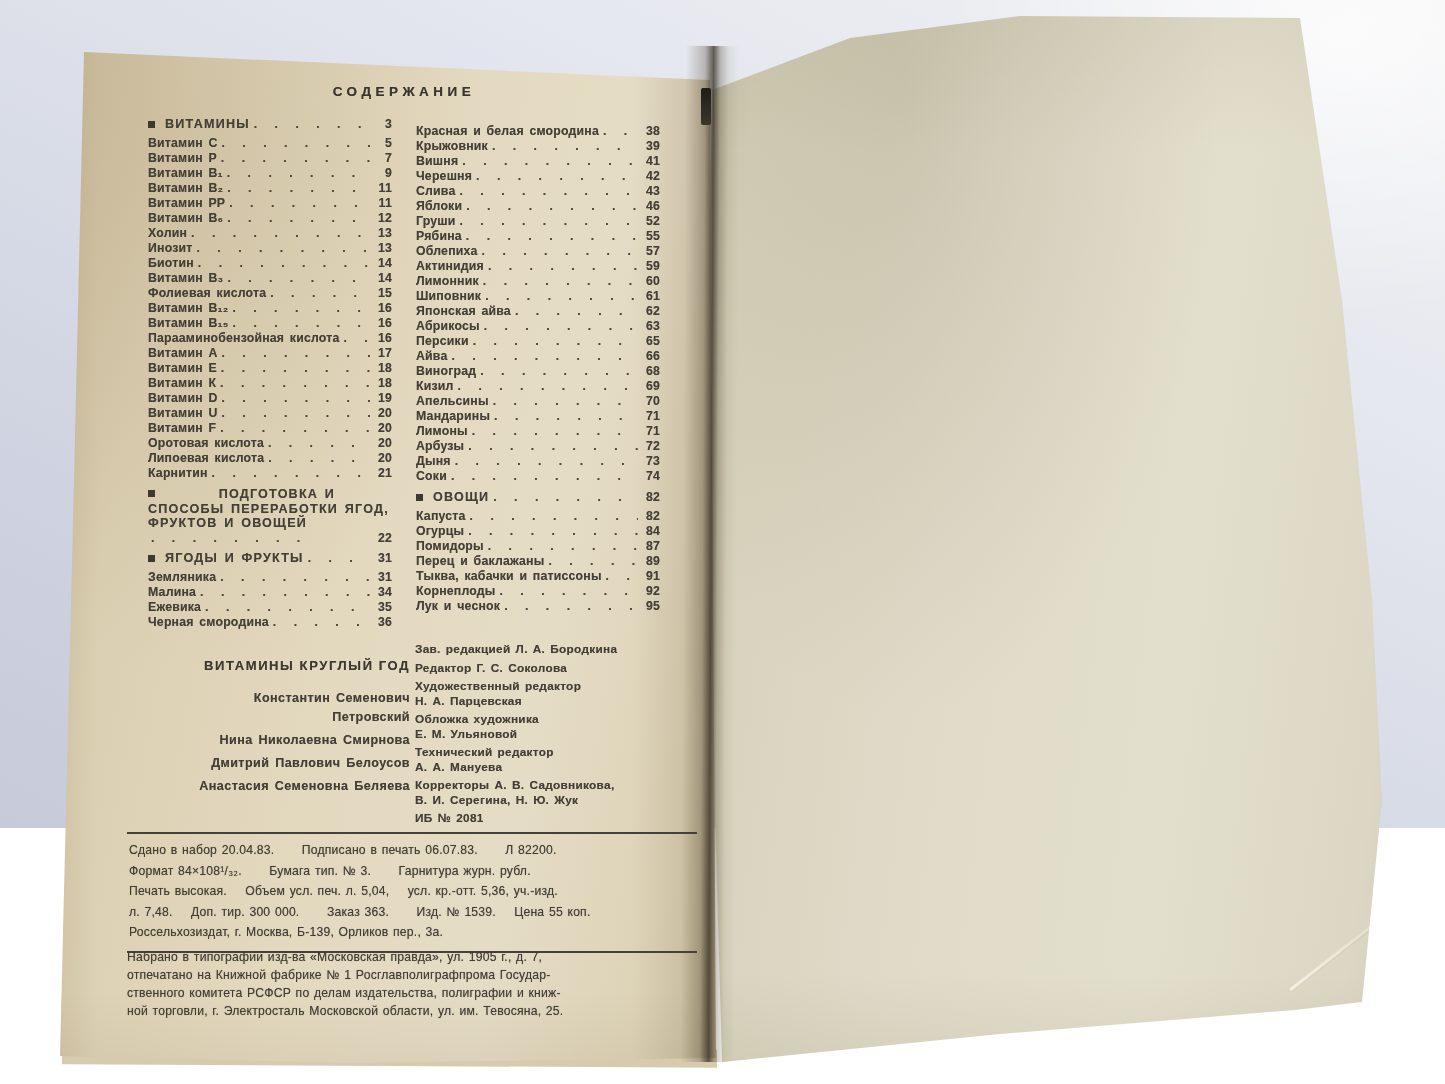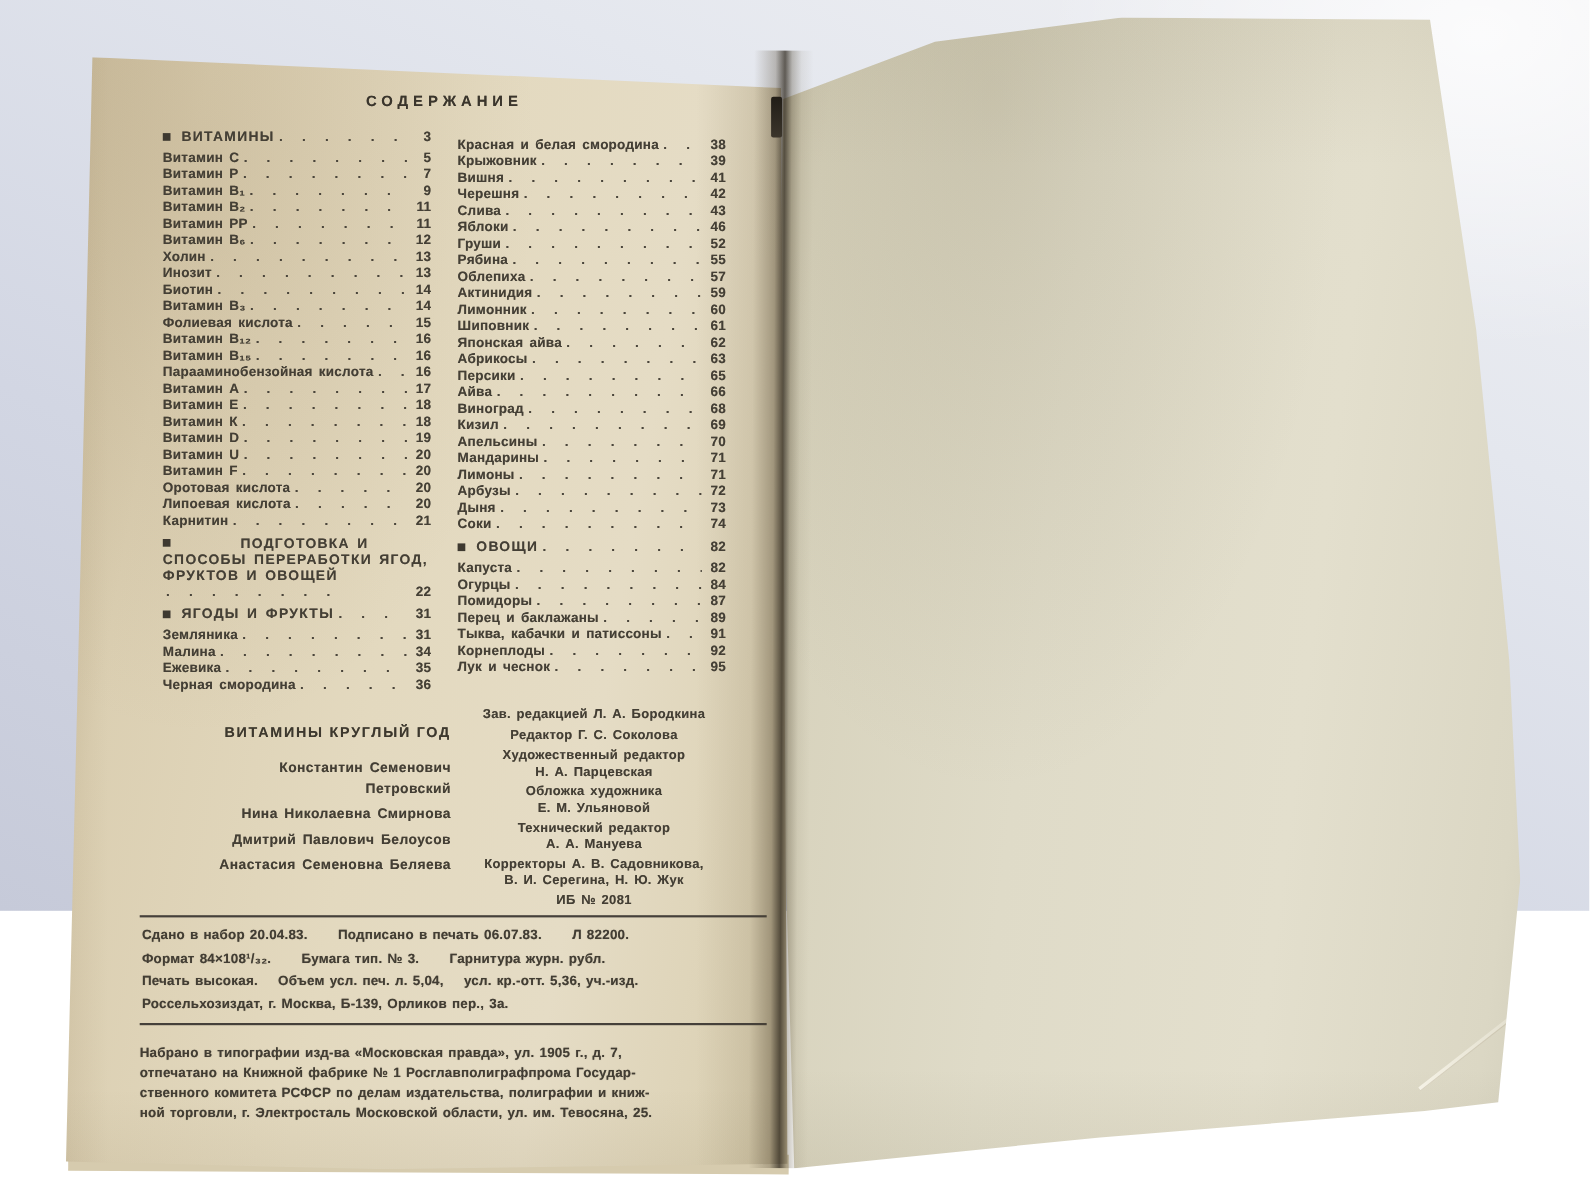--- a/index.html
+++ b/index.html
@@ -111,31 +111,31 @@
   .authors-block { width:262px; text-align:right; margin-top:16px; }
   .book-title {
     font-size:13px; font-weight:bold; letter-spacing:1.6px;
     color:#3d382e; text-shadow:0 0 0.6px rgba(61,56,46,0.55); margin-bottom:16px;
   }
   .author-name {
     font-size:12.6px; font-weight:bold; line-height:19px; margin-bottom:4px;
     letter-spacing:0.4px; word-spacing:2px; color:#433e34;
     text-shadow:0 0 0.6px rgba(64,59,49,0.5);
   }
-  .credits-block { width:250px; margin-left:5px;text-align:center; }
+  .credits-block { width:250px; margin-left:5px; }
   .credit-entry {
     font-size:11.8px; font-weight:bold; line-height:14.5px; margin-bottom:4px;
     letter-spacing:0.3px; word-spacing:1.5px; color:#433e34;
     text-shadow:0 0 0.6px rgba(64,59,49,0.5);
   }
 
   
   .imprint {
     position:absolute; left:69px; width:566px;
-    font-size:12.2px; font-weight:bold; color:#423d33;
+    font-size:12.2px; font-weight:normal; color:#423d33;
     letter-spacing:0.2px; word-spacing:1px;
     text-shadow:0 0 0.7px rgba(64,59,49,0.55);
     filter:blur(0.25px);
   }
   .imprint .line { white-space:pre-wrap; }
   .imprint-1 {
     top:788px; border-top:2px solid #45403a; border-bottom:2px solid #45403a;
     padding:6px 2px 8px;
   }
   .imprint-1 .line { line-height:20.5px; }
@@ -597,20 +597,21 @@
           <div class="credit-entry">
             <div>ИБ № 2081</div>
           </div>
         </div>
     </div>
 
     <div class="imprint imprint-1" id="imprint1">
         <div class="line">Сдано в набор 20.04.83.      Подписано в печать 06.07.83.      Л 82200.</div>
         <div class="line">Формат 84×108¹/₃₂.      Бумага тип. № 3.      Гарнитура журн. рубл.</div>
         <div class="line">Печать высокая.    Объем усл. печ. л. 5,04,    усл. кр.-отт. 5,36, уч.-изд.</div>
+        <div class="line">л. 7,48.    Доп. тир. 300 000.      Заказ 363.      Изд. № 1539.    Цена 55 коп.</div>
         <div class="line centered">Россельхозиздат, г. Москва, Б-139, Орликов пер., 3а.</div>
       </div>
     <div class="imprint imprint-2" id="imprint2">
         <div class="line">Набрано в типографии изд-ва «Московская правда», ул. 1905 г., д. 7,</div>
         <div class="line">отпечатано на Книжной фабрике № 1 Росглавполиграфпрома Государ-</div>
         <div class="line">ственного комитета РСФСР по делам издательства, полиграфии и книж-</div>
         <div class="line">ной торговли, г. Электросталь Московской области, ул. им. Тевосяна, 25.</div>
       </div>
   </div>
 

